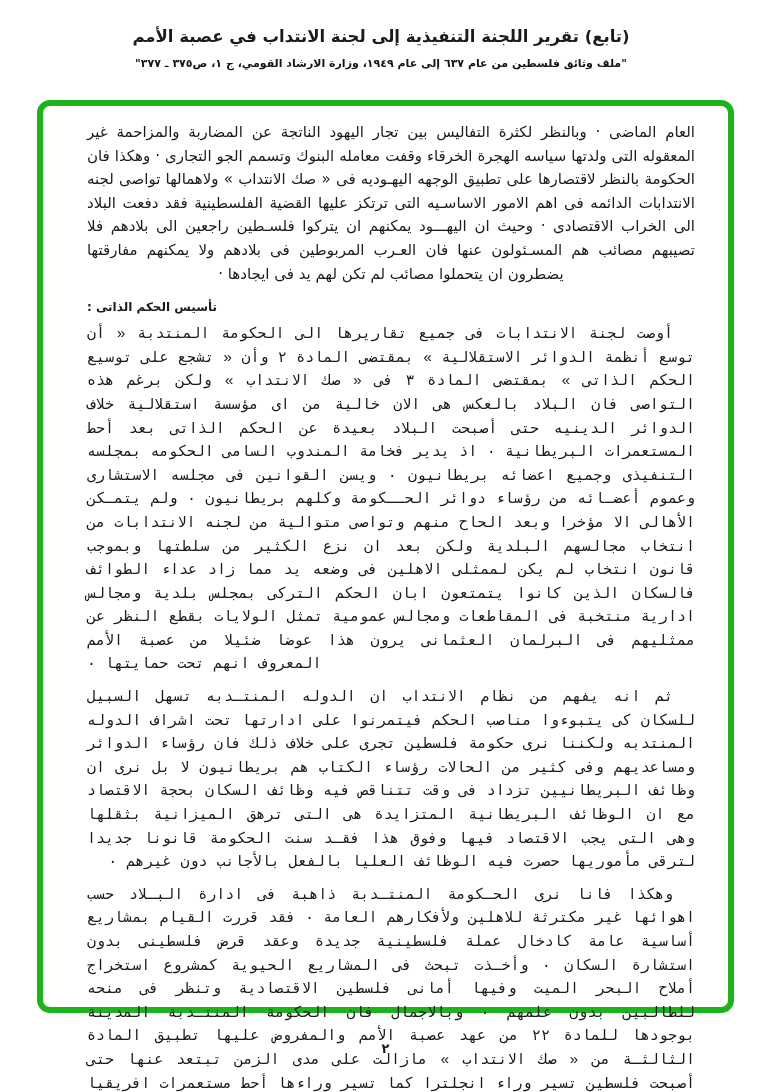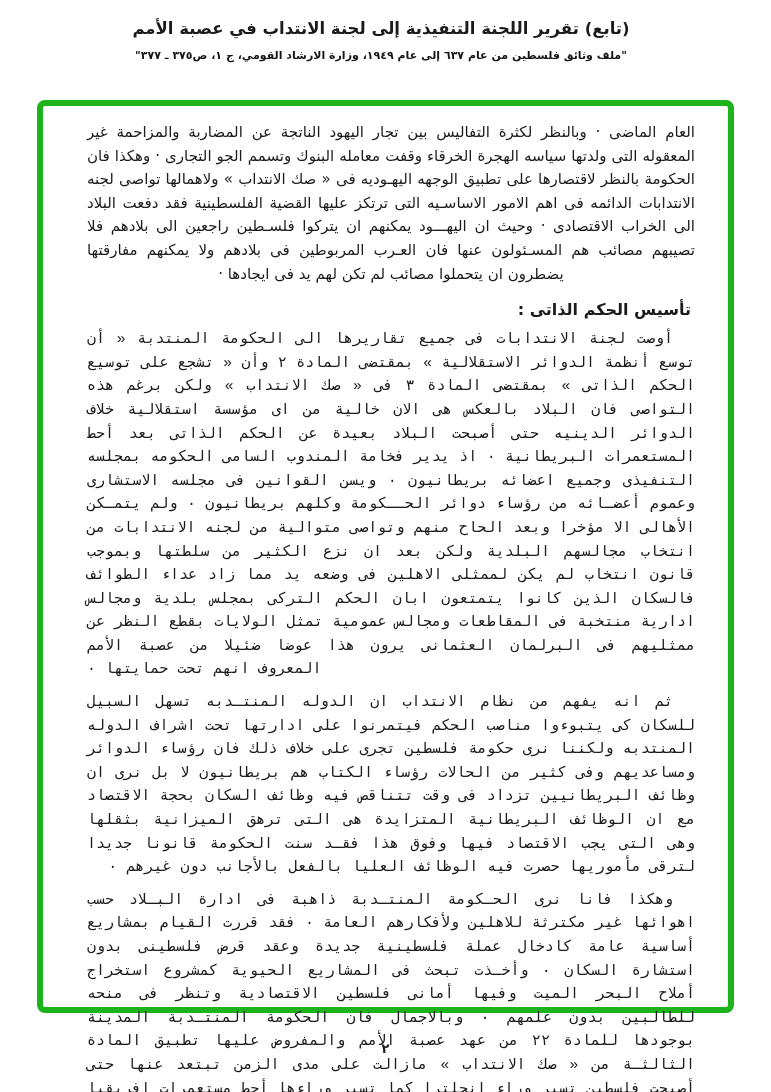--- a/index.html
+++ b/index.html
@@ -2,46 +2,46 @@
 <html lang="ar" dir="rtl"><head>
 <meta charset="utf-8">
 <style>
   html,body{margin:0;padding:0;}
   body{
     width:771px;height:1092px;position:relative;
     background:#ffffff;color:#1b1b1b;
     font-family:"DejaVu Sans", sans-serif;
     direction:rtl;overflow:hidden;
   }
-  .doc-header{position:absolute;top:0;left:0;width:762px;text-align:center;padding-top:19px;}
+  .doc-header{position:absolute;top:0;left:0;width:762px;text-align:center;padding-top:27px;}
   .doc-title{
     font-size:16.5px;font-weight:bold;margin:0;line-height:1.2;
     letter-spacing:0;
   }
   .doc-source{
     font-size:11px;font-weight:bold;margin-top:10px;color:#151515;
   }
   .content-box{
     position:absolute;left:37px;top:100px;width:697px;height:913px;
     box-sizing:border-box;
-    border:6px solid #1db31d;border-radius:8px;
+    border:6px solid #1db31d;border-radius:13px;
     padding:15px 33px 0 44px;
     background:#ffffff;
   }
   .body-text p{
     font-size:15px;line-height:23.6px;margin:0 0 9px 0;
     text-align:justify;
   }
   .indent{text-indent:22px;font-family:Liberation Mono, monospace;}
   .last-center{text-align-last:center;}
   .last-left{text-align-last:left;}
   .last-right{text-align-last:right;}
   .section-heading{
-    font-size:16px;font-weight:bold;margin:14px 4px 9px 0;
-    text-align:right;
+    font-size:12px;font-weight:bold;margin:14px 4px 9px 0;
+    text-align:left;
   }
   .page-footer{
     position:absolute;top:1038px;left:0;width:771px;text-align:center;
   }
   .page-number{font-size:13px;font-weight:bold;}
 </style>
 </head>
 <body>
 
 <header class="doc-header">

